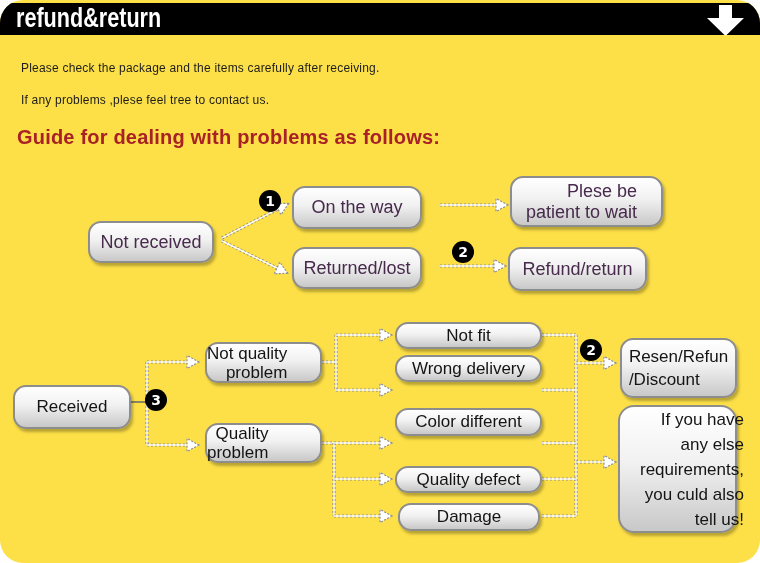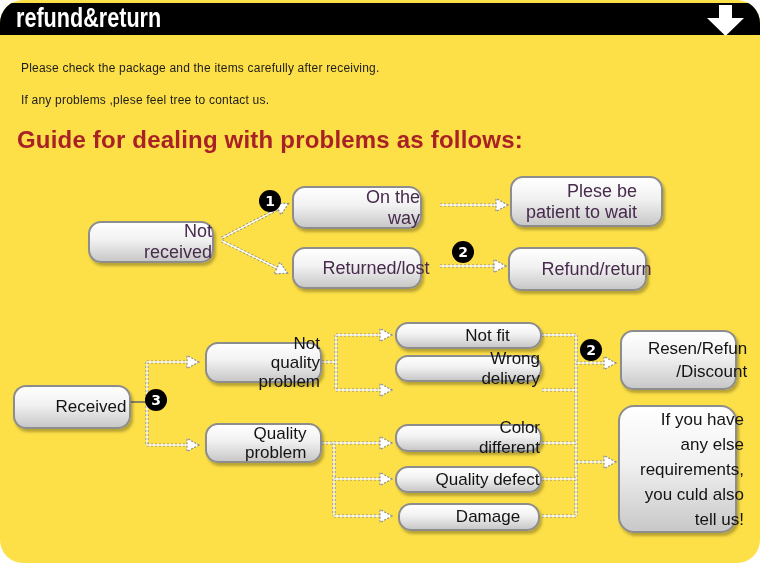--- a/index.html
+++ b/index.html
@@ -14,47 +14,47 @@
     color:#fff; font-size:27px; font-weight:bold;
     transform:scaleX(0.8); transform-origin:left center; white-space:nowrap;
   }
   .down-arrow { position:absolute; right:13px; top:1px; width:44px; height:33px; }
   
   .intro { position:absolute; left:21px; margin:0; font-size:12px; color:#1d1d1d; letter-spacing:0.2px; }
   .l1 { top:61px; }
   .l2 { top:93px; }
   .guide {
     position:absolute; left:17px; top:126px; margin:0;
-    font-size:24px; font-weight:bold; color:#a82126; letter-spacing:0.2px;
+    font-size:20px; font-weight:bold; color:#a82126; letter-spacing:0.2px;
   }
   
   .node {
     position:absolute; box-sizing:border-box; z-index:2;
     background:linear-gradient(to bottom,#ffffff 0%,#f1f1f1 45%,#c8c8c8 100%);
     border:2px solid #8d8d8d; border-radius:13px;
     box-shadow:2px 3px 3px rgba(0,0,0,0.28);
     color:#141414; font-size:17px;
-    display:flex; align-items:center; justify-content:center; text-align:right;padding-left:38px;
+    display:flex; align-items:center; justify-content:center; text-align:left;
   }
   .purple { color:#472a4c; font-size:18px; }
   .pre { white-space:pre-line; justify-content:flex-start; text-align:right; }
   #node-not-received { left:88px;  top:221px; width:126px; height:42px; }
   #node-on-the-way   { left:292px; top:186px; width:130px; height:43px; }
   #node-returned-lost{ left:292px; top:247px; width:130px; height:42px; }
   #node-patient      { left:510px; top:176px; width:153px; height:51px; padding-left:14px; line-height:21px; }
   #node-refund-return{ left:508px; top:247px; width:139px; height:44px; }
   #node-received     { left:13px;  top:385px; width:118px; height:44px; }
   #node-not-quality  { left:205px; top:342px; width:117px; height:41px; line-height:19px; }
   #node-quality      { left:205px; top:423px; width:117px; height:40px; line-height:19px; }
   #node-not-fit      { left:395px; top:322px; width:147px; height:27px; }
   #node-wrong-delivery{left:395px; top:355px; width:147px; height:27px; }
-  #node-color-different{left:395px;top:424px; width:147px; height:28px; }
+  #node-color-different{left:395px;top:408px; width:147px; height:28px; }
   #node-quality-defect{left:395px; top:466px; width:147px; height:27px; }
   #node-damage       { left:398px; top:503px; width:142px; height:28px; }
-  #node-resend       { left:620px; top:330px; width:117px; height:60px; line-height:23px; white-space:pre-line; }
+  #node-resend       { left:620px; top:338px; width:117px; height:60px; line-height:23px; white-space:pre-line; }
   #node-any-else     { left:618px; top:405px; width:119px; height:128px; padding-left:20px;
                        line-height:25px; border-radius:16px; }
   
   .badge {
     position:absolute; width:22px; height:22px; border-radius:50%; background:#000;
     color:#fff; font-weight:bold; font-size:14px; z-index:3;
     display:flex; align-items:center; justify-content:center;
     font-family:"DejaVu Sans", sans-serif;
   }
   #badge-1  { left:259px; top:190px; }

